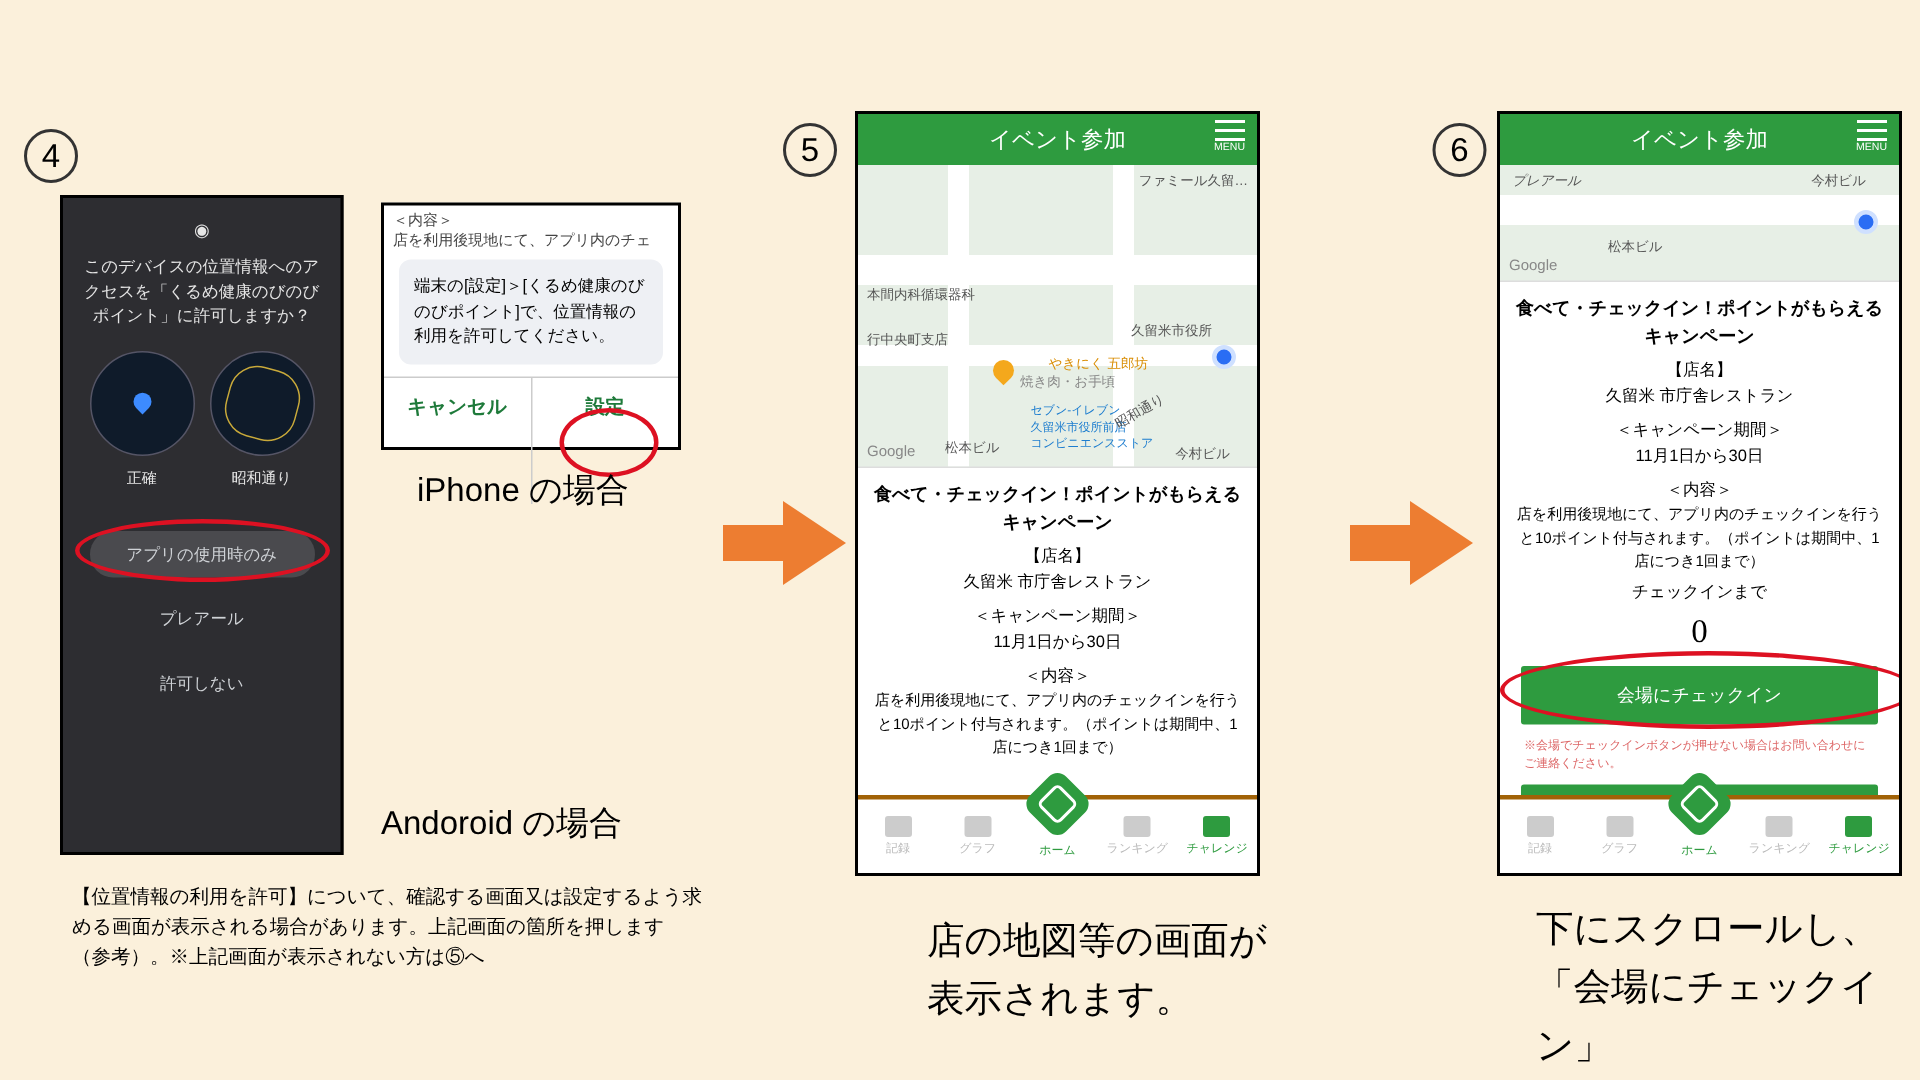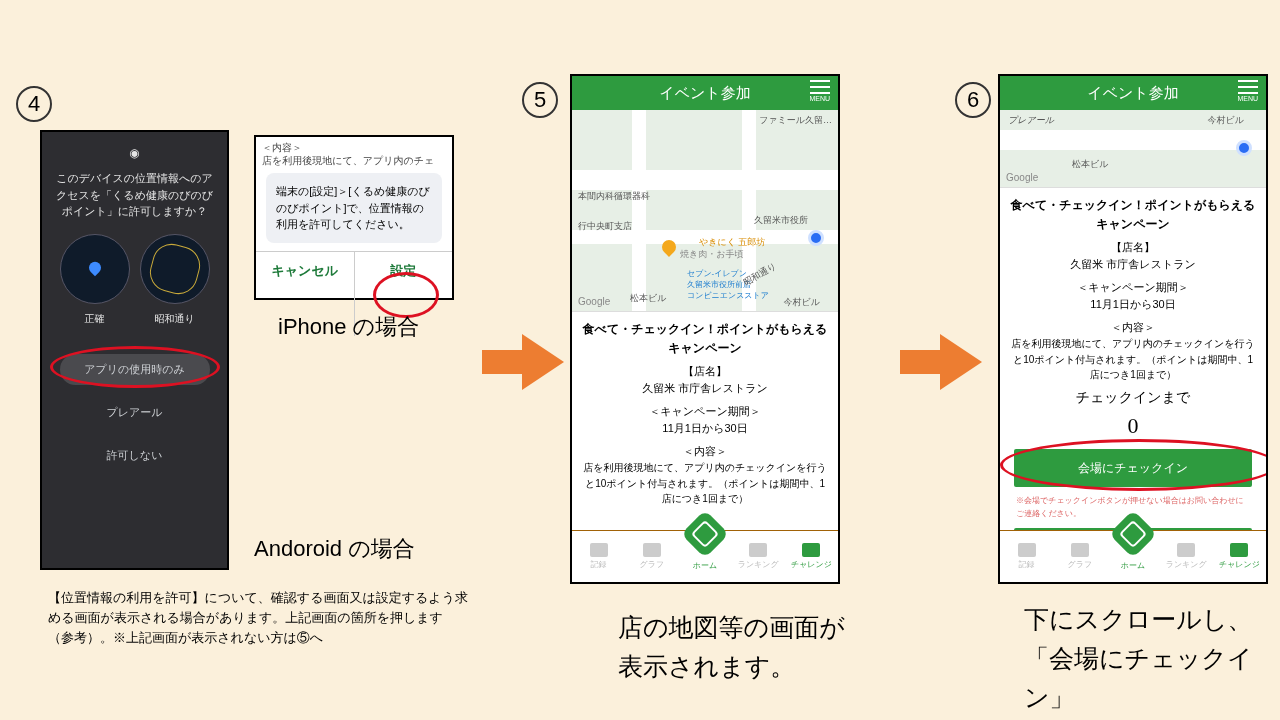--- a/index.html
+++ b/index.html
@@ -112,21 +112,21 @@
   .ph-map .poi { position:absolute; font-size:9px; color:#555;}
   .ph-map .blue-dot { position:absolute; width:16px; height:16px; background:#2a6df4; border:3px solid #cfe0ff; border-radius:50%;}
   .ph-map .google { position:absolute; left:6px; bottom:4px; font-size:10px; color:#888; font-family: Arial;}
   .ph-map .yaki-pin { position:absolute; width:14px; height:14px; background:#f4a81c; border-radius:50% 50% 50% 0; transform:rotate(-45deg);}
   .ph-map .yaki-txt { position:absolute; font-size:9px; color:#d98c00;}
   .ph-map .seven { position:absolute; font-size:8px; color:#1d7dcf;}
   .ph-body { flex:1; overflow:hidden; padding: 8px 10px; text-align:center; line-height:1.55;}
   .ph-body .ttl { font-weight:600; font-size:12px; margin-bottom:6px;}
   .sec-lbl { font-size:11px; margin-top:6px;}
   .ph-tabs {
-    height:52px; border-top:1px solid #a16207; display:flex;text-align:center;
+    height:52px; border-top:3px solid #a16207; display:flex;text-align:center;
   }
   .ph-tabs .tab { flex:1; display:flex; flex-direction:column; align-items:center; justify-content:center; font-size:8px; color:#bbb; gap:2px;}
   .ph-tabs .tab .ic { width:18px; height:14px; background:#ccc; border-radius:2px;}
   .ph-tabs .tab.home { position:relative;}
   .ph-tabs .tab.home .badge {
     position:absolute; top:-14px; width:34px; height:34px;
     background:#2e9b3f; border-radius:8px; transform:rotate(45deg);
   }
   .ph-tabs .tab.home .badge::after{
     content:""; position:absolute; inset:7px; background:#2e9b3f; border:2px solid #fff; border-radius:4px;
@@ -281,21 +281,21 @@
     <div class="google">Google</div>
   </div>
   <div class="ph-body">
     <div class="ttl">食べて・チェックイン！ポイントがもらえるキャンペーン</div>
     <div class="sec-lbl">【店名】</div>
     <div>久留米 市庁舎レストラン</div>
     <div class="sec-lbl">＜キャンペーン期間＞</div>
     <div>11月1日から30日</div>
     <div class="sec-lbl">＜内容＞</div>
     <div style="font-size:10px;">店を利用後現地にて、アプリ内のチェックインを行うと10ポイント付与されます。（ポイントは期間中、1店につき1回まで）</div>
-    <div style="font-size:14px; margin-top:4px;">チェックインまで</div>
+    <div style="font-size:11px; margin-top:4px;">チェックインまで</div>
     <div class="big0">0</div>
     <div class="green-btn">
       <span>会場にチェックイン</span>
       <div class="red-oval" style="left:-14px; top:-10px; width:278px; height:52px;"></div>
     </div>
     <div class="note">※会場でチェックインボタンが押せない場合はお問い合わせにご連絡ください。</div>
     <div class="green-btn">お問い合わせへ</div>
   </div>
   <div class="ph-tabs">
     <div class="tab">

